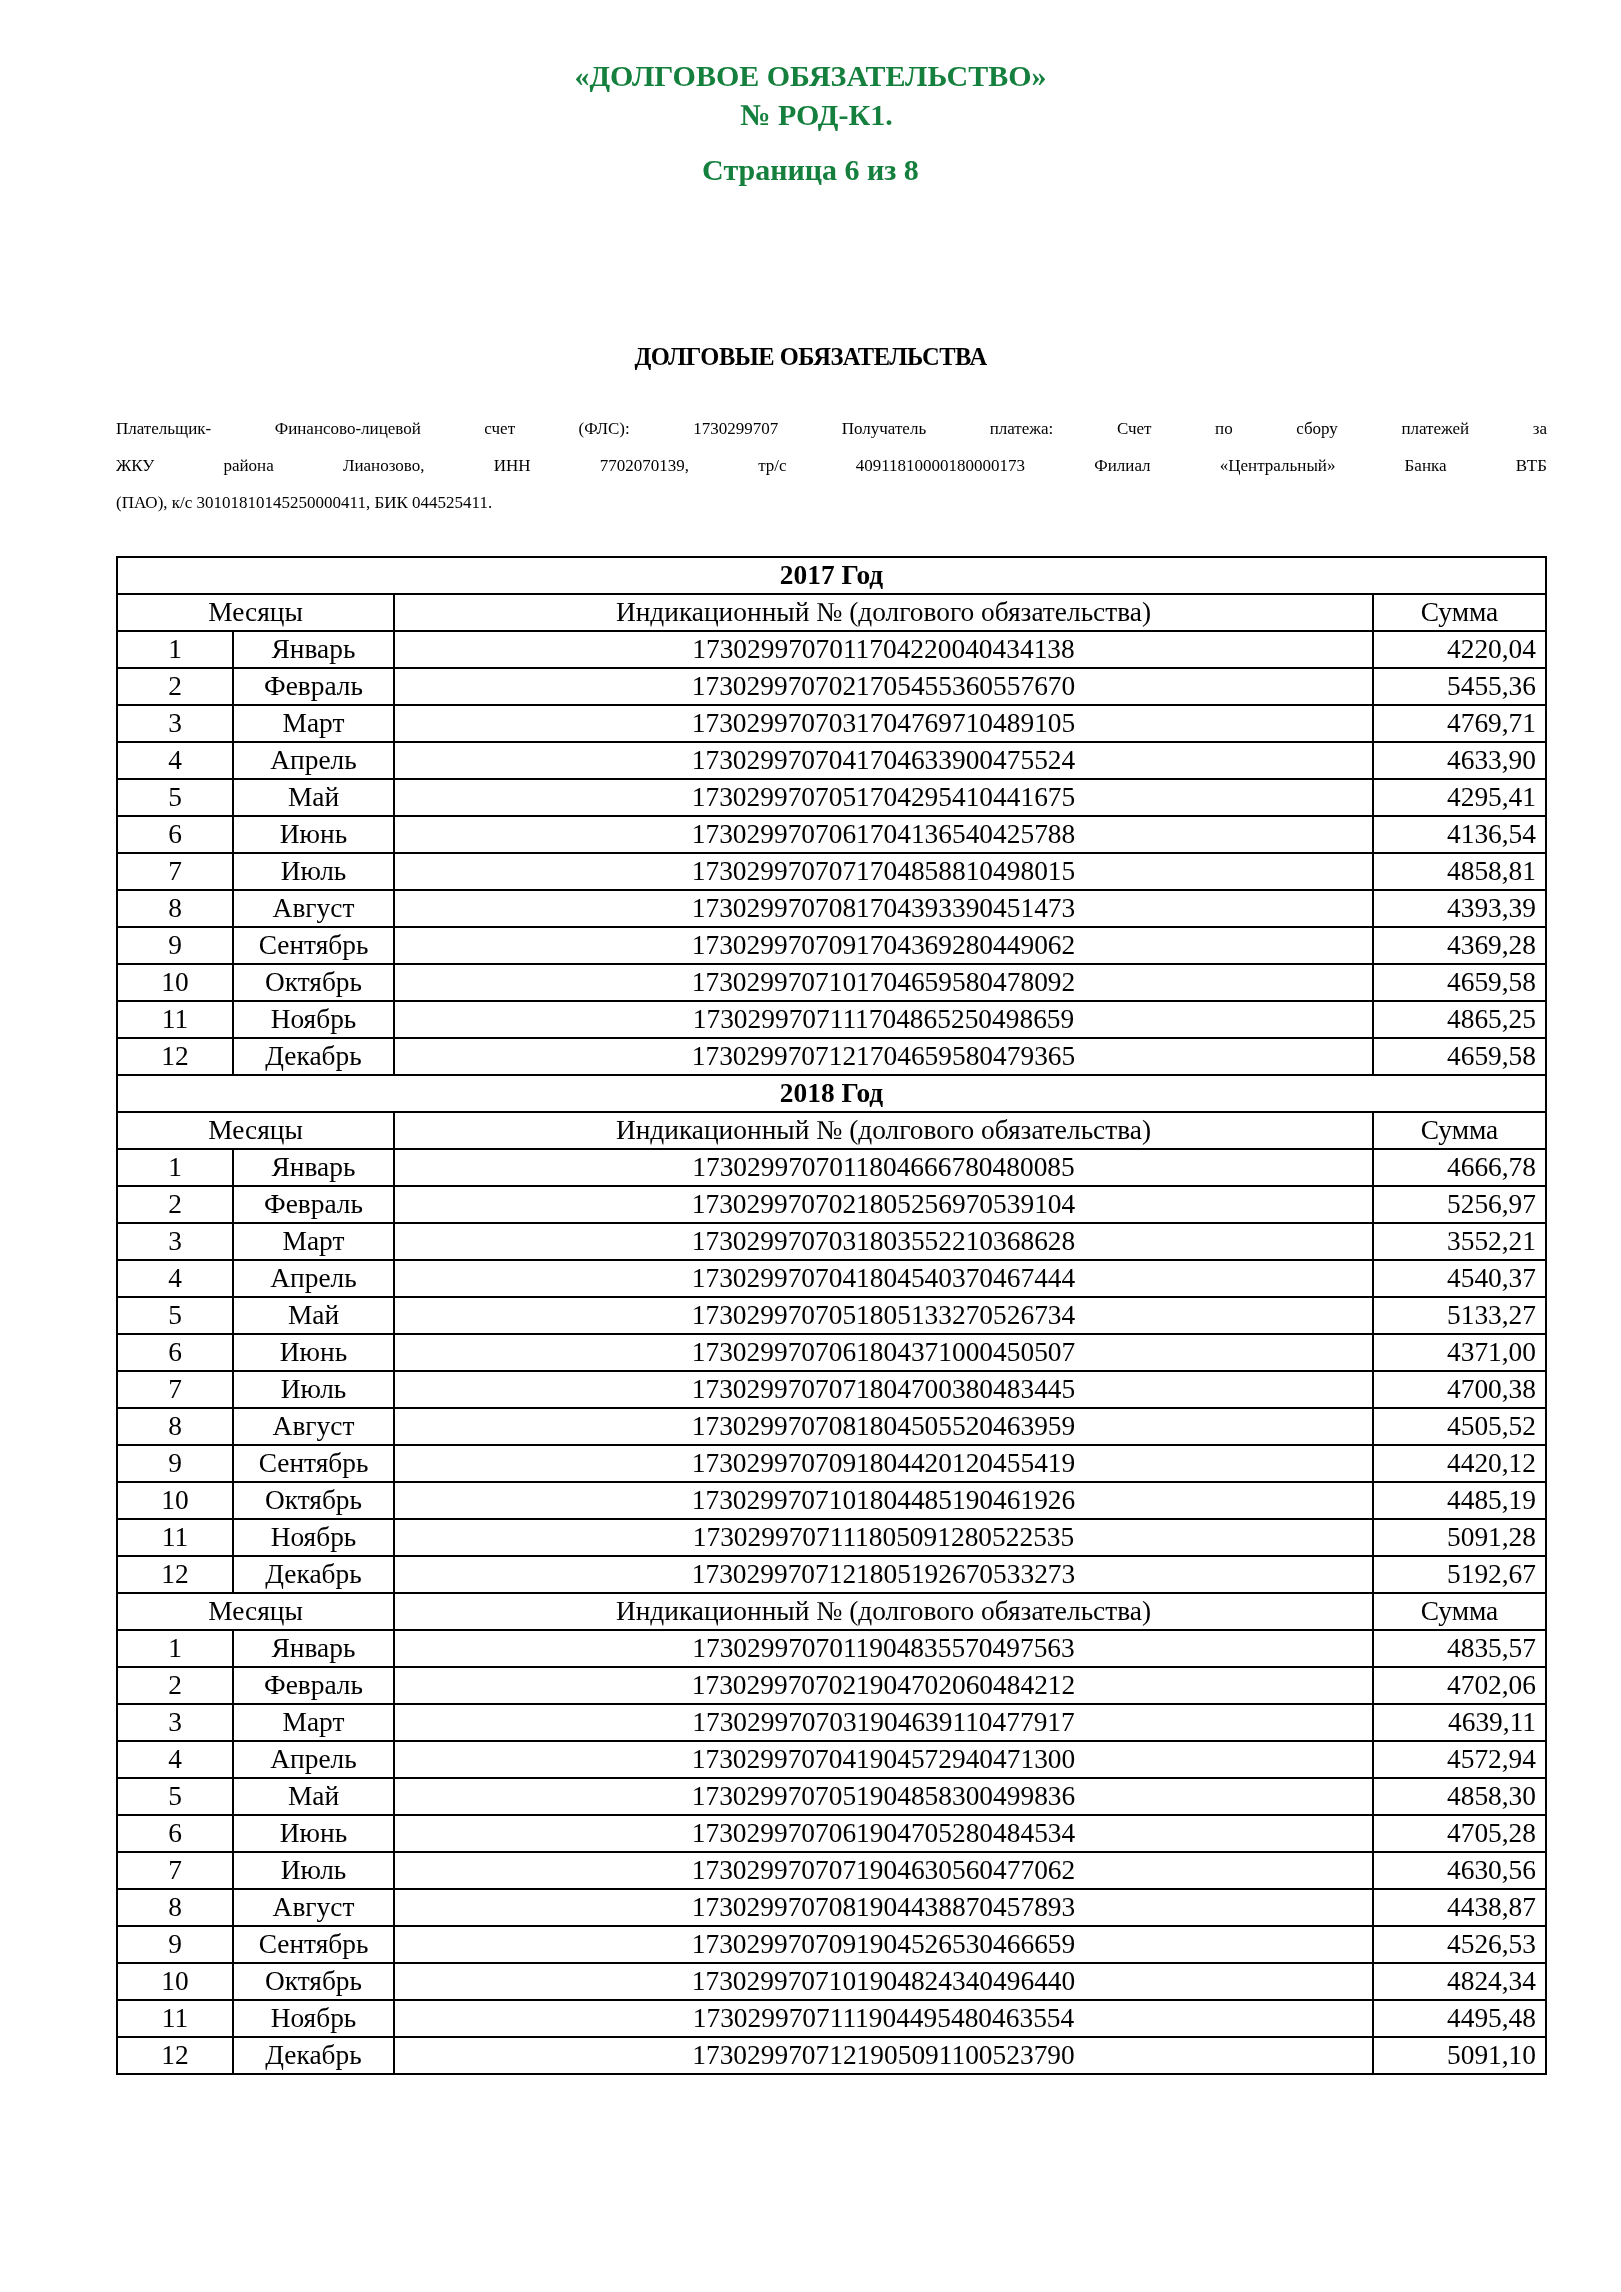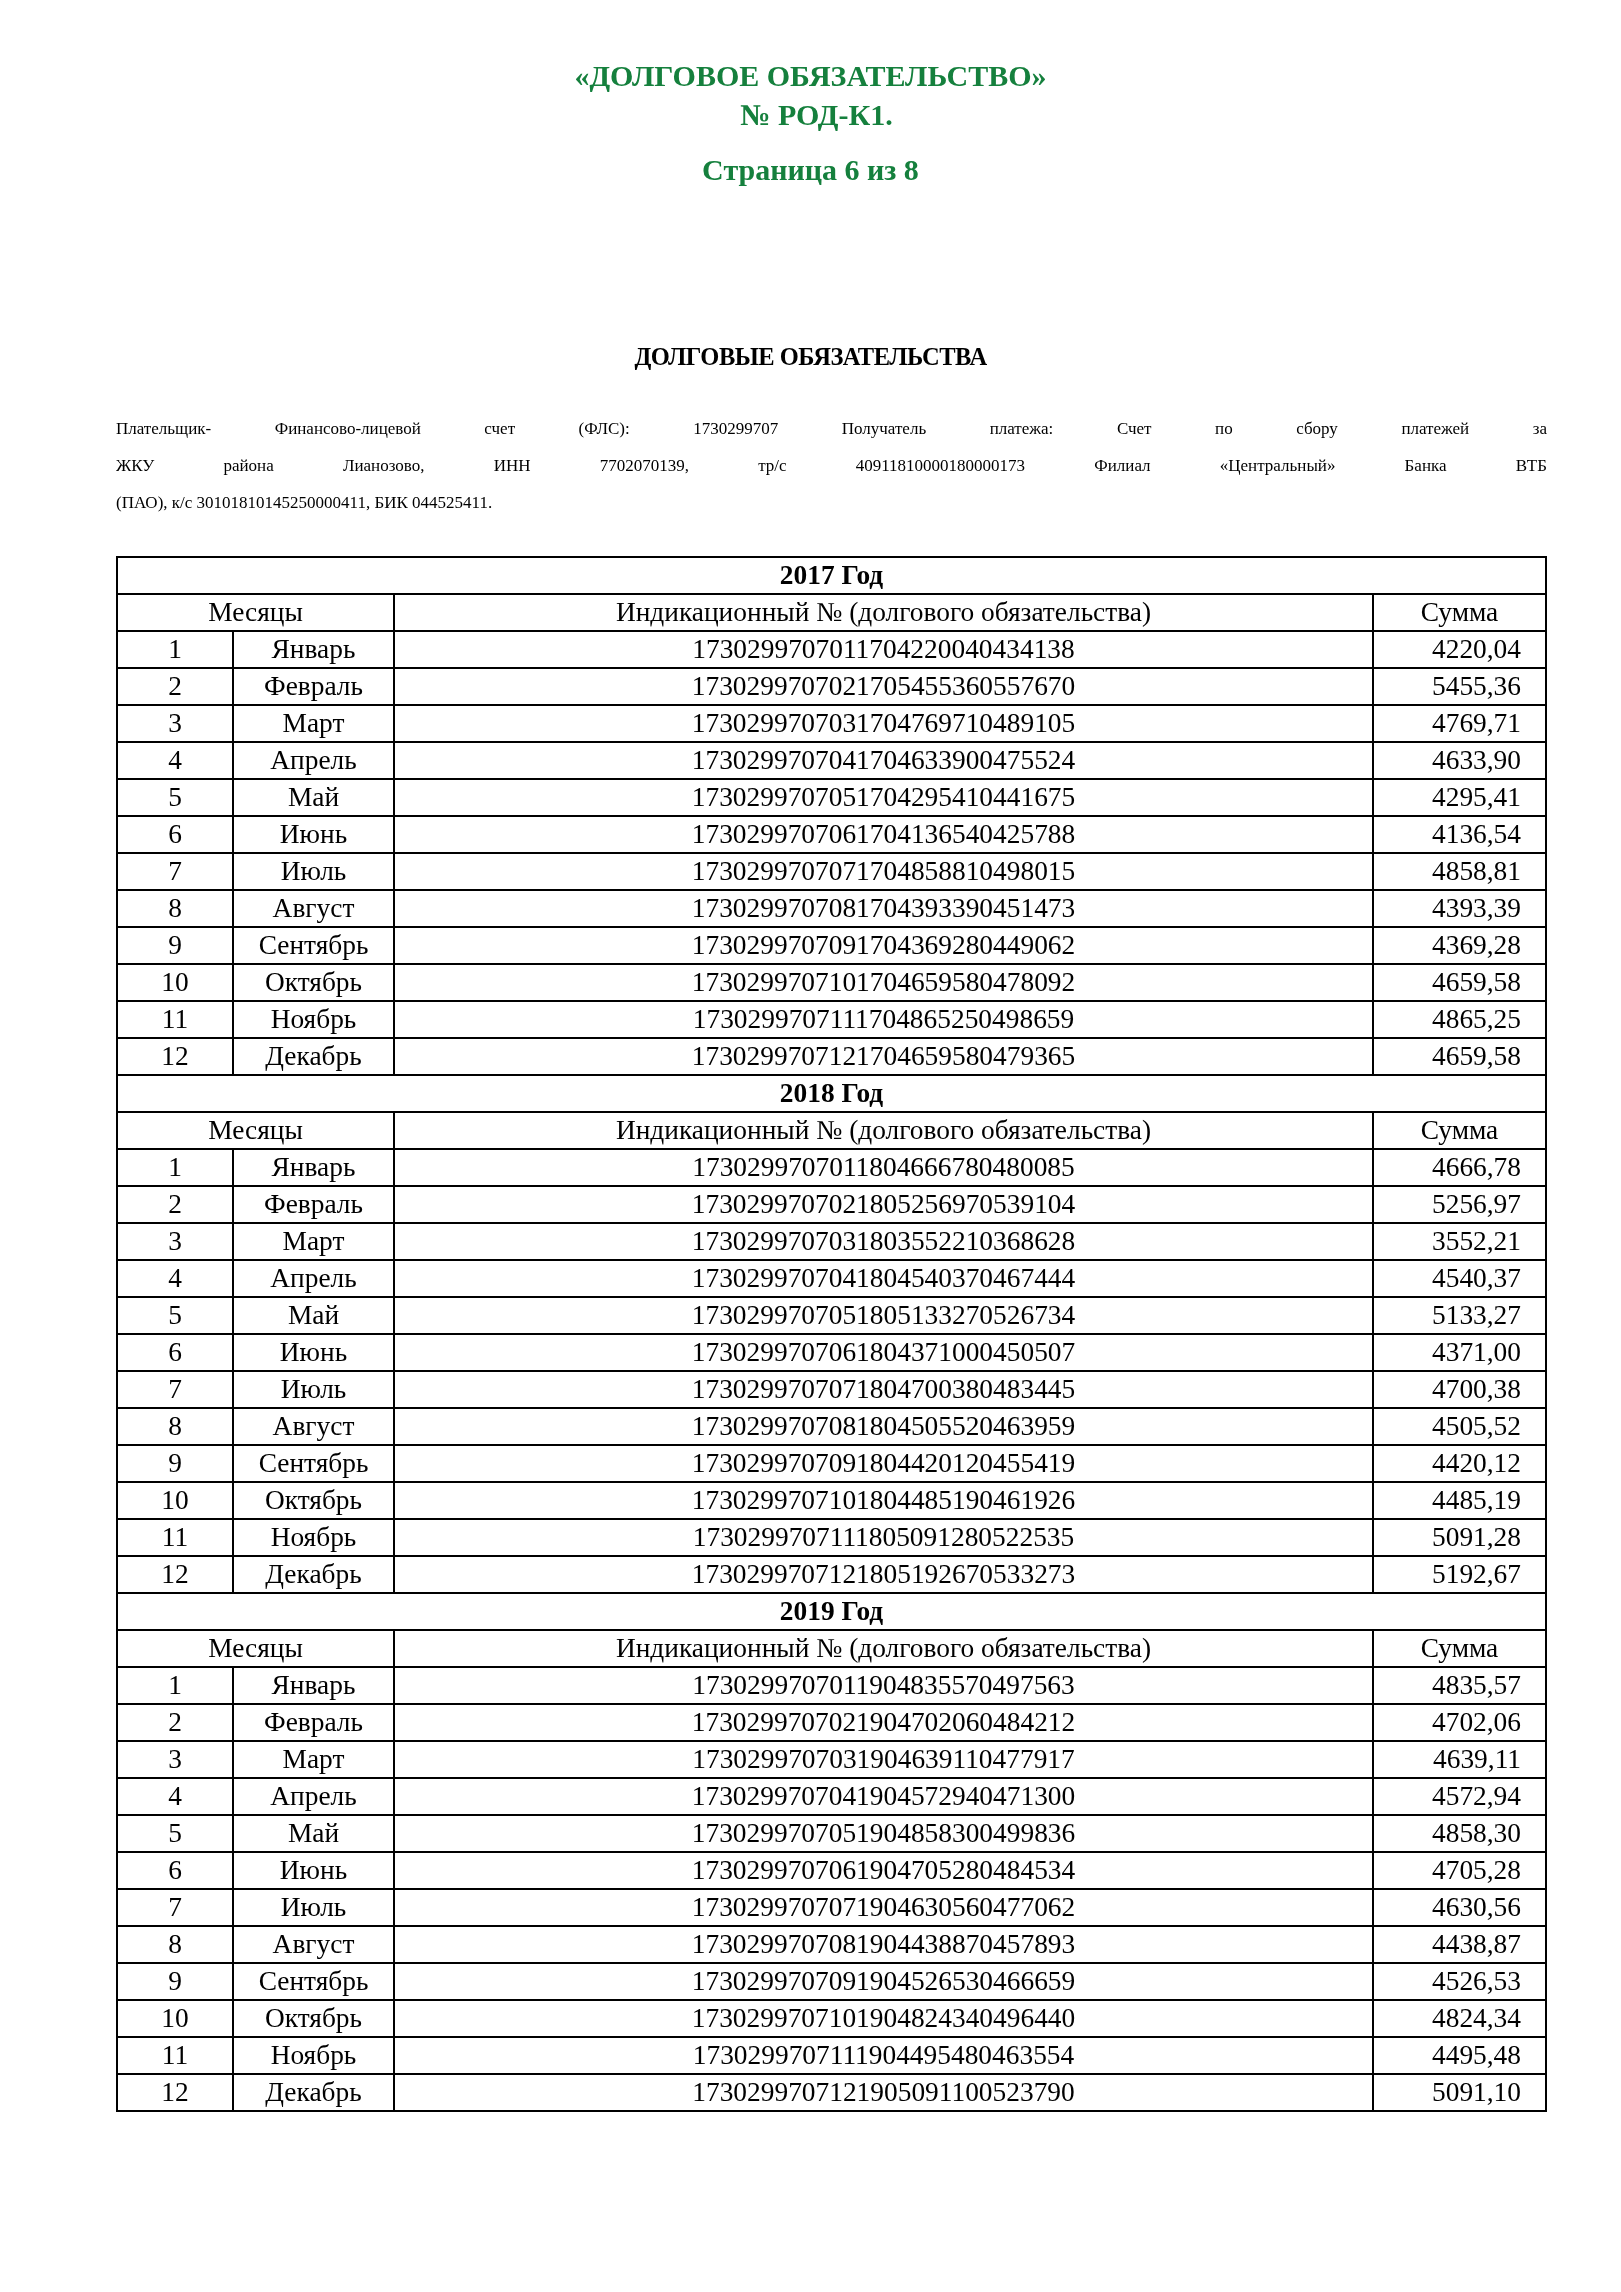--- a/index.html
+++ b/index.html
@@ -14,21 +14,21 @@
          font-size: 24.5px; font-weight: bold; letter-spacing: -0.5px; }
   .payer { position: absolute; top: 410px; left: 116px; width: 1431px;
          font-size: 17px; line-height: 37px; text-align: justify; }
   .payer .line { display: block; white-space: nowrap; text-align-last: justify; }
   .payer .line.last { text-align-last: left; }
   table.debt { position: absolute; top: 556px; left: 116px; width: 1428px;
          border-collapse: collapse; font-size: 27.4px; table-layout: fixed; }
   table.debt td { border: 2px solid #000; height: 35px; padding: 0 5.9px; line-height: 35px;
          text-align: center; white-space: nowrap; overflow: hidden; }
   table.debt tr.year td { font-weight: bold; font-size: 27.4px; }
-  table.debt td.sum { text-align: right; padding-right: 24px; }
+  table.debt td.sum { text-align: right; padding-right: 9px; }
   table.debt td.num { padding: 0; }
   col.c1 { width: 116px; }
   col.c2 { width: 161px; }
   col.c3 { width: 979px; }
   col.c4 { width: 173px; }
 </style>
 </head>
 <body>
 
 <div class="hdr hdr1">«ДОЛГОВОЕ ОБЯЗАТЕЛЬСТВО»</div>
@@ -204,23 +204,20 @@
         <td>Ноябрь</td>
         <td>1730299707111805091280522535</td>
         <td class="sum">5091,28</td>
       </tr>
       <tr>
         <td class="num">12</td>
         <td>Декабрь</td>
         <td>1730299707121805192670533273</td>
         <td class="sum">5192,67</td>
       </tr>
-      <tr class="year">
-        <td colspan="4">2019 Год</td>
-      </tr>
       <tr class="colhdr">
         <td colspan="2">Месяцы</td>
         <td>Индикационный № (долгового обязательства)</td>
         <td>Сумма</td>
       </tr>
       <tr>
         <td class="num">1</td>
         <td>Январь</td>
         <td>1730299707011904835570497563</td>
         <td class="sum">4835,57</td>

